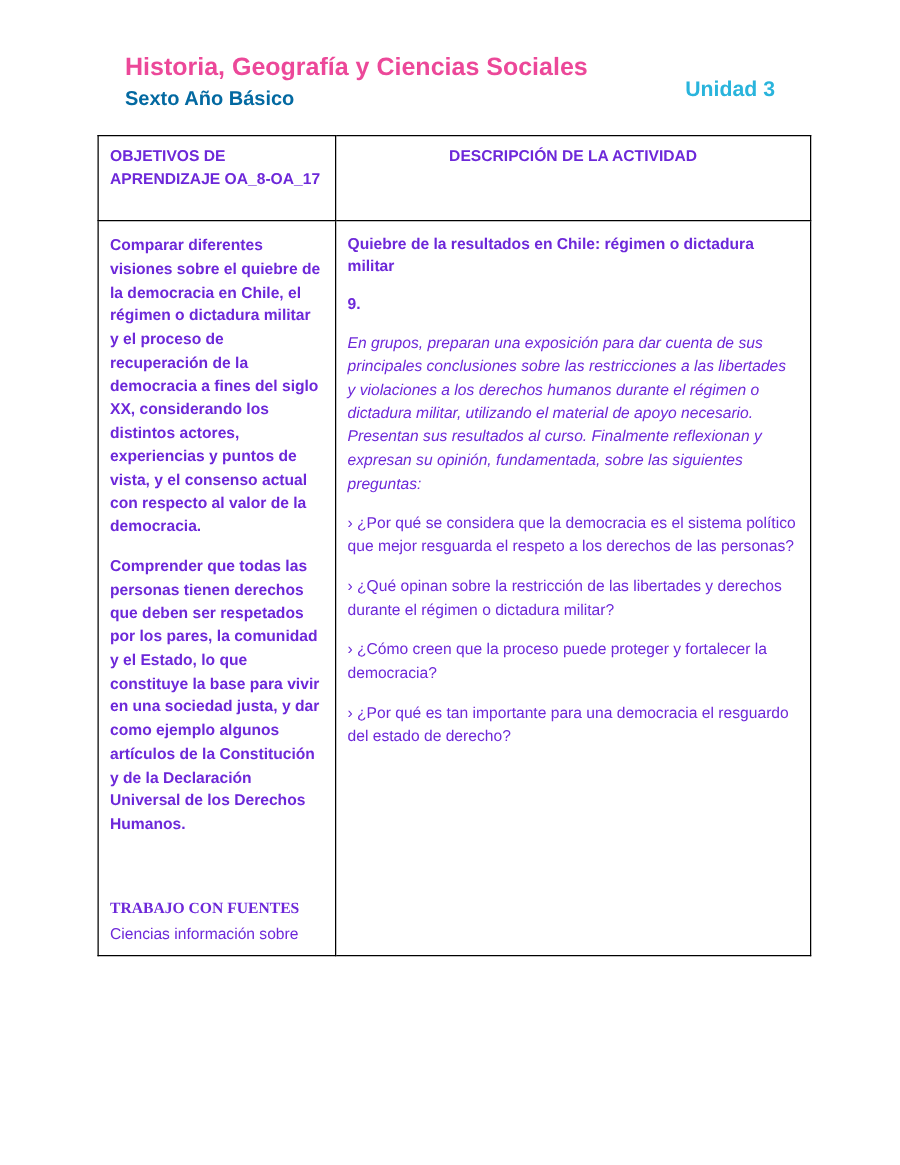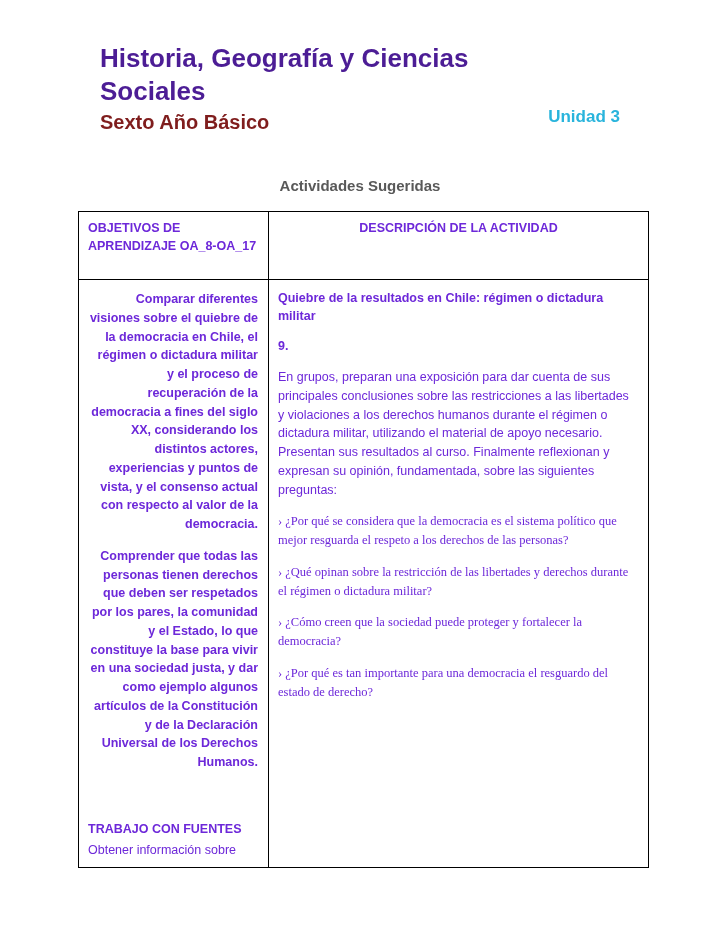--- a/index.html
+++ b/index.html
@@ -8,24 +8,24 @@
   .page {
     position:relative; width:720px; height:932px;
     background:#ffffff; overflow:hidden; margin:0 auto;
   }
   .header {
     display:flex; justify-content:space-between; align-items:flex-end;
     margin:42px 100px 0 100px;
   }
   .header-left { max-width:430px; }
   .doc-title {
-    color:#4c1d95; font-size:26px; font-weight:bold; line-height:1.25;
+    color:#ec4899; font-size:20px; font-weight:bold; line-height:1.25;
   }
   .doc-subtitle {
-    color:#7f1d1d; font-size:20px; font-weight:bold; line-height:1.45;
+    color:#0369a1; font-size:16px; font-weight:bold; line-height:1.45;
     margin-top:1px;
   }
   .header-right { text-align:right; }
   .unit-label, .oa-label {
     color:#29b4dc; font-size:17px; font-weight:bold; line-height:1.45;
   }
   .unit-label { margin-bottom:7px; }
   .page-heading {
     text-align:center; color:#595959; font-size:15px; font-weight:bold;
     margin-top:40px;
@@ -43,69 +43,68 @@
     font-size:12.5px; height:68px; line-height:1.45; font-weight:bold;
   }
   th.col2 {
     width:380px; text-align:center; padding:7px 9px;
     font-size:12.5px; line-height:1.45; font-weight:bold;
   }
   td.objectives-cell, td.activity-cell {
     height:554px; padding:5px 10px 8px 9px; line-height:1.5;
   }
   .objective {
-    font-weight:bold; margin:5px 0 13px 0;text-align:right;
+    font-weight:bold; margin:5px 0 13px 0;
   }
   .fuentes-label {
-    font-weight:bold; margin-top:48px;
+    font-weight:bold; margin-top:48px;font-family:Liberation Serif, serif;
   }
   .fuentes-text { margin-top:2px; }
   .activity-title { font-weight:bold; margin:4px 0 12px 0; line-height:1.45; }
   .activity-number { font-weight:bold; margin:0 0 12px 0; }
-  .activity-intro { margin:0 0 13px 0; }
-  .question { margin:0 0 13px 0;font-family:Liberation Serif, serif; }
+  .activity-intro { margin:0 0 13px 0;font-style:italic; }
+  .question { margin:0 0 13px 0; }
 </style>
 </head>
 <body>
 
 <div class="page">
 
   <div class="header">
     <div class="header-left">
       <div class="doc-title">Historia, Geografía y Ciencias Sociales</div>
       <div class="doc-subtitle">Sexto Año Básico</div>
     </div>
     <div class="header-right">
       <div class="unit-label">Unidad 3</div>
     </div>
   </div>
 
-  <div class="page-heading">Actividades Sugeridas</div>
 
   <table class="activities-table">
     <thead>
       <tr>
         <th class="col1">OBJETIVOS DE APRENDIZAJE OA_8-OA_17</th>
         <th class="col2">DESCRIPCIÓN DE LA ACTIVIDAD</th>
       </tr>
     </thead>
     <tbody>
       <tr>
         <td class="objectives-cell">
           <p class="objective">Comparar diferentes visiones sobre el quiebre de la democracia en Chile, el régimen o dictadura militar y el proceso de recuperación de la democracia a fines del siglo XX, considerando los distintos actores, experiencias y puntos de vista, y el consenso actual con respecto al valor de la democracia.</p>
           <p class="objective">Comprender que todas las personas tienen derechos que deben ser respetados por los pares, la comunidad y el Estado, lo que constituye la base para vivir en una sociedad justa, y dar como ejemplo algunos artículos de la Constitución y de la Declaración Universal de los Derechos Humanos.</p>
           <p class="fuentes-label">TRABAJO CON FUENTES</p>
-          <p class="fuentes-text">Obtener información sobre</p>
+          <p class="fuentes-text">Ciencias información sobre</p>
         </td>
         <td class="activity-cell">
           <p class="activity-title">Quiebre de la resultados en Chile: régimen o dictadura militar</p>
           <p class="activity-number">9.</p>
           <p class="activity-intro">En grupos, preparan una exposición para dar cuenta de sus principales conclusiones sobre las restricciones a las libertades y violaciones a los derechos humanos durante el régimen o dictadura militar, utilizando el material de apoyo necesario. Presentan sus resultados al curso. Finalmente reflexionan y expresan su opinión, fundamentada, sobre las siguientes preguntas:</p>
           <p class="question">› ¿Por qué se considera que la democracia es el sistema político que mejor resguarda el respeto a los derechos de las personas?</p>
           <p class="question">› ¿Qué opinan sobre la restricción de las libertades y derechos durante el régimen o dictadura militar?</p>
-          <p class="question">› ¿Cómo creen que la sociedad puede proteger y fortalecer la democracia?</p>
+          <p class="question">› ¿Cómo creen que la proceso puede proteger y fortalecer la democracia?</p>
           <p class="question">› ¿Por qué es tan importante para una democracia el resguardo del estado de derecho?</p>
         </td>
       </tr>
     </tbody>
   </table>
 
 </div>
 
 </body></html>

